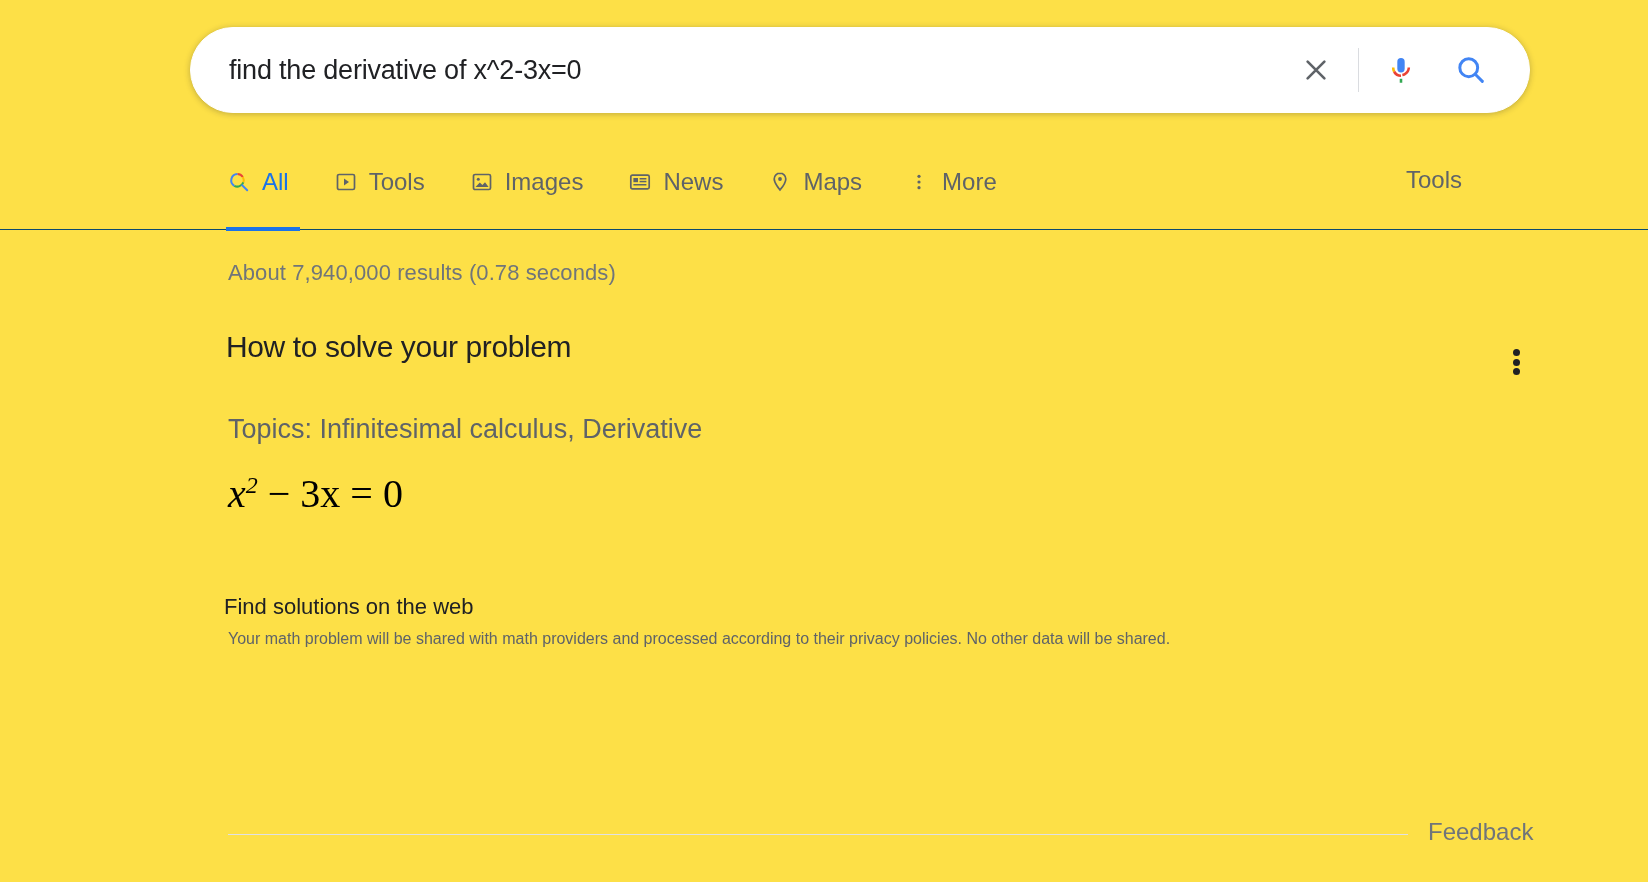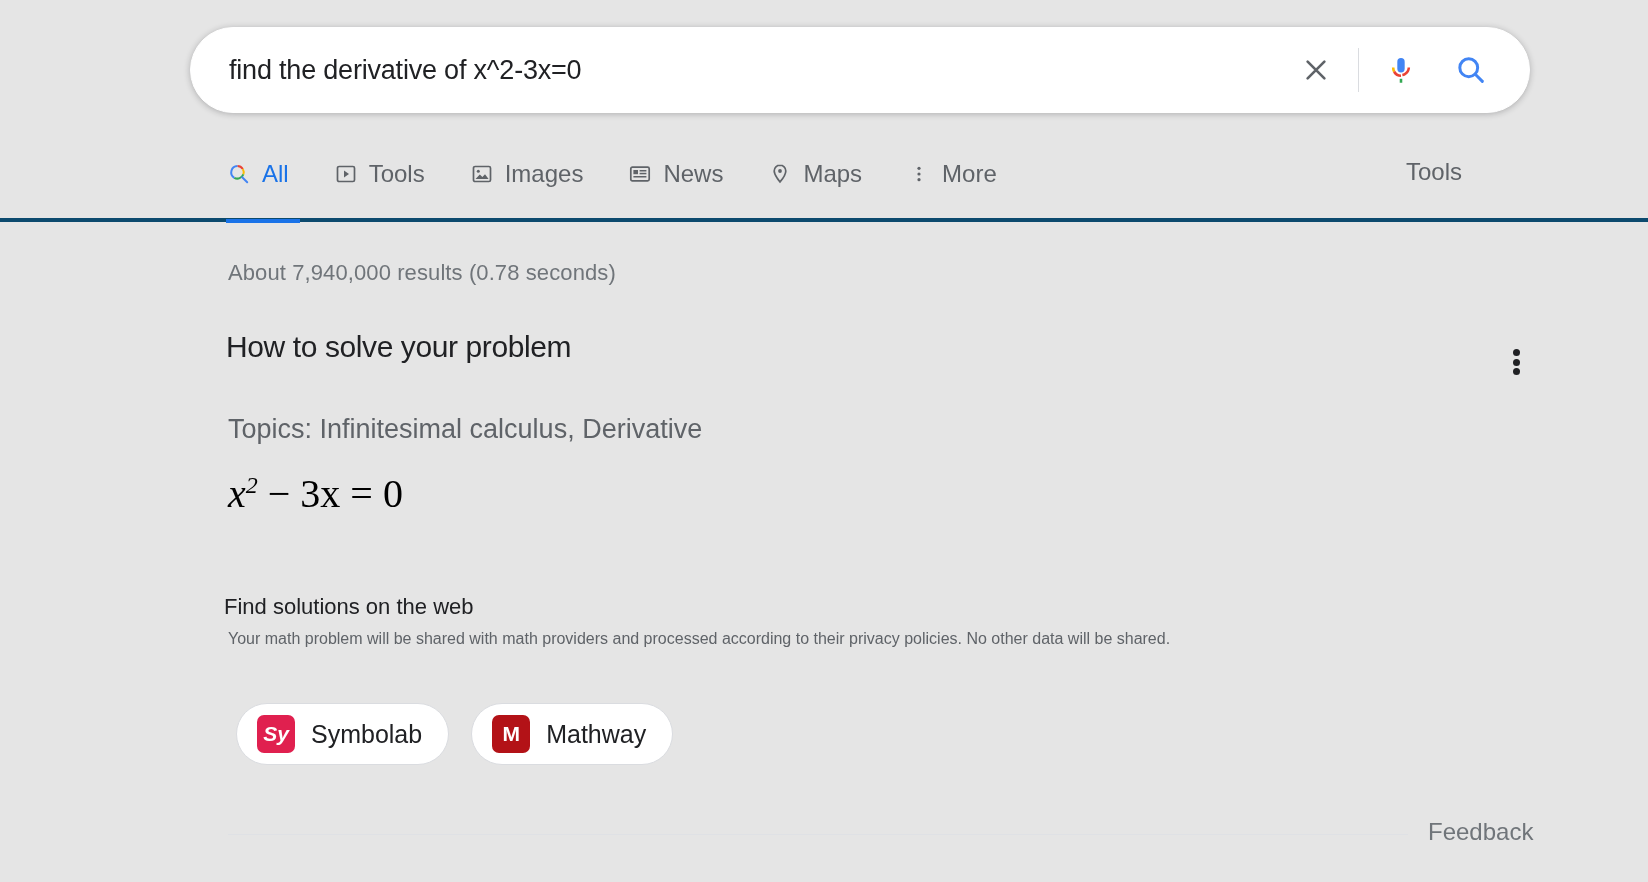--- a/index.html
+++ b/index.html
@@ -3,21 +3,21 @@
 <meta charset="utf-8">
 <style>
   * { box-sizing: border-box; }
   html, body {
     margin: 0; padding: 0;
     width: 1648px; height: 882px;
     background: #ffffff;
     font-family: "Liberation Sans", sans-serif;
     -webkit-font-smoothing: antialiased;
   }
-  .page { position: relative; width: 1648px; height: 882px; overflow: hidden; background:#e5e5e5; }
+  .page { position: relative; width: 1648px; height: 882px; overflow: hidden; background:#fde047; }
 
   
   .searchbar {
     position: absolute;
     left: 190px; top: 27px;
     width: 1340px; height: 86px;
     background: #fff;
     border: 1px solid #ffffff;
     border-radius: 44px;
     box-shadow: 0 1px 6px rgba(32,33,36,.28);
@@ -37,23 +37,23 @@
   }
   .sb-icon { display:flex; align-items:center; justify-content:center; cursor:pointer; }
   .clear-btn { width: 48px; height: 48px; margin-right: 6px; }
   .vdivider { width: 1px; height: 44px; background: #dadce0; margin: 0 18px 0 12px; }
   .mic-btn { width: 48px; height: 48px; margin-right: 22px; }
   .search-btn { width: 48px; height: 48px; margin-right: 8px; }
 
   
   .navbar {
     position: absolute;
-    left: 0; top: 144px;
+    left: 0; top: 152px;
     width: 1648px; height: 78px;
-    border-bottom: 4px solid #0c4a6e;
+    border-bottom: 1px solid #0c4a6e;
   }
   .tabs { position: absolute; left: 226px; top: 0; display: flex; align-items: center; height: 60px; }
   .tab {
     display: flex; align-items: center;
     height: 60px;
     margin-right: 44px;
     color: #5f6368;
     font-size: 24px;
     cursor: pointer;
     position: relative;
@@ -291,27 +291,17 @@
   </div>
 
   <div class="topics">Topics: Infinitesimal calculus, Derivative</div>
 
   <div class="equation"><span>x</span><sup>2</sup><span class="op"> − 3x = 0</span></div>
 
   <div class="section-head">Find solutions on the web</div>
 
   <div class="disclaimer">Your math problem will be shared with math providers and processed according to their privacy policies. No other data will be shared.</div>
 
-  <div class="providers">
-    <div class="chip">
-      <span class="chip-logo symbolab">Sy</span>
-      <span class="chip-label">Symbolab</span>
-    </div>
-    <div class="chip">
-      <span class="chip-logo mathway">M</span>
-      <span class="chip-label">Mathway</span>
-    </div>
-  </div>
 
   <div class="bottom-rule"></div>
   <div class="feedback">Feedback</div>
 
 </div>
 
 </body></html>

